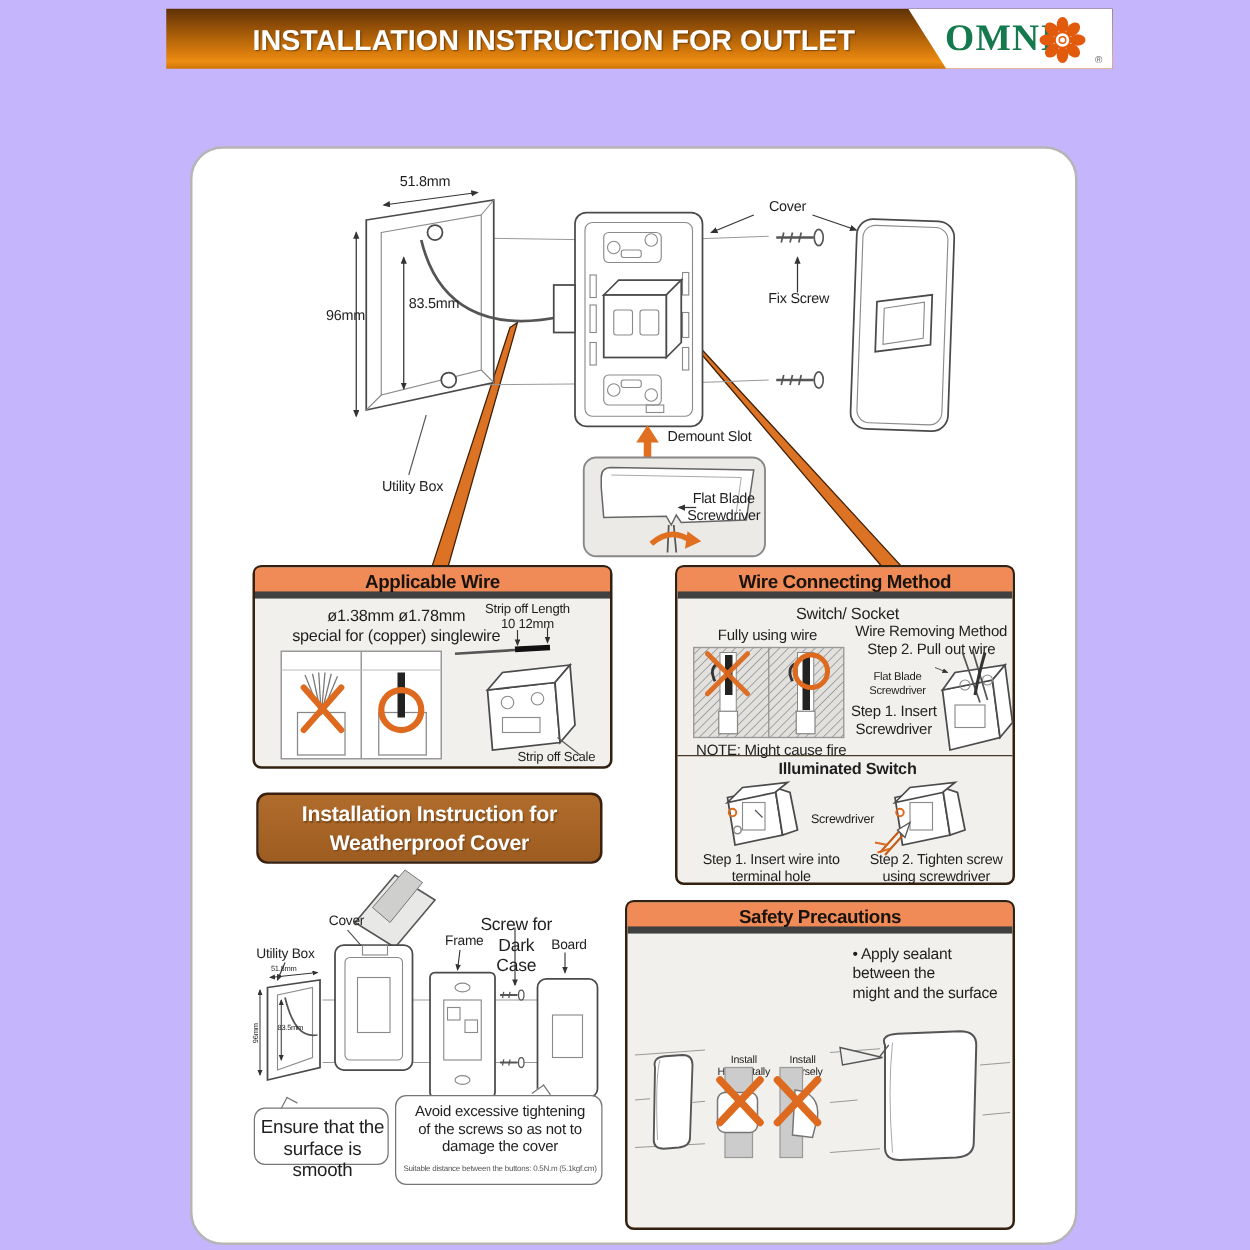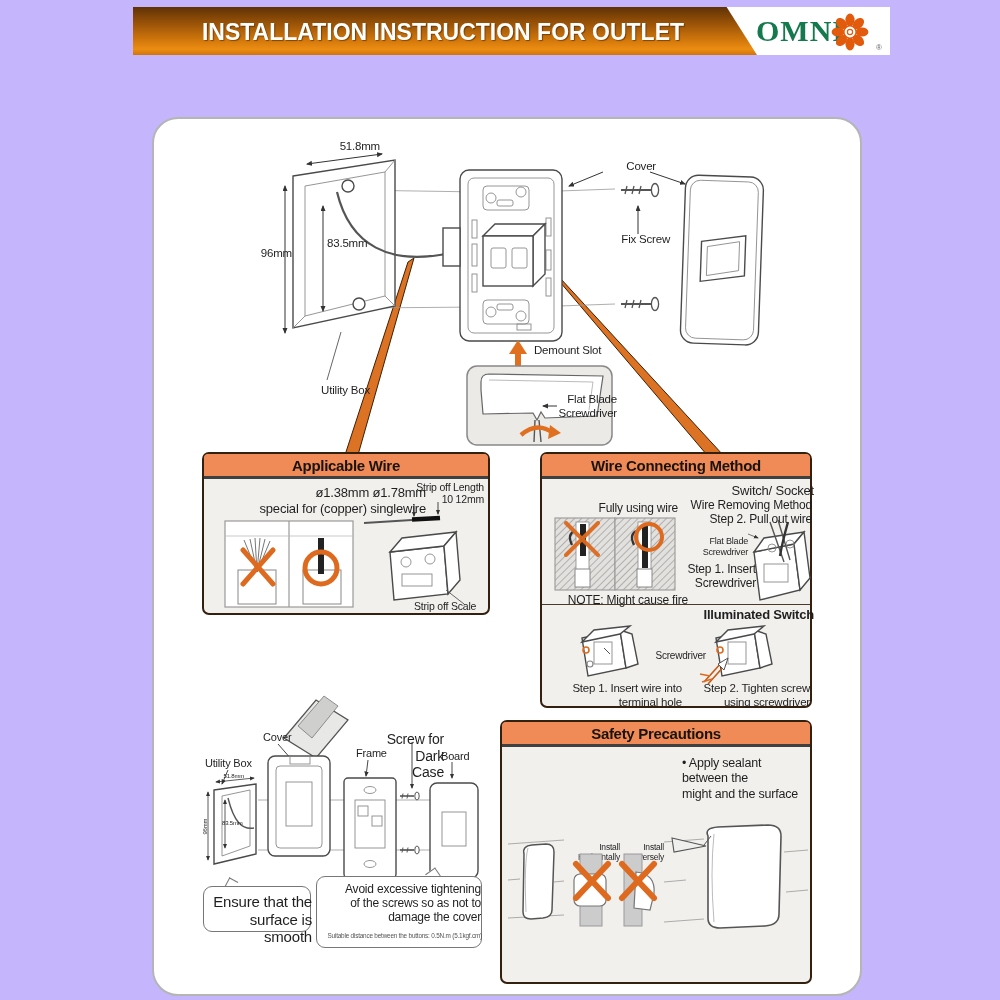--- a/index.html
+++ b/index.html
@@ -1,36 +1,36 @@
 <!DOCTYPE html>
 <html><head>
 <meta charset="utf-8">
 <style>
   *{margin:0;padding:0;box-sizing:border-box}
   html,body{background:#fff}
   #page{position:relative;width:1000px;height:1000px;background:#c4b5fd;overflow:hidden;
         font-family:"Liberation Sans",sans-serif;color:#1c1c1c;letter-spacing:-0.2px}
   .lbl{position:absolute;white-space:pre-line;line-height:1.18;color:#1f1f1f}
-  .c{text-align:right}.r{text-align:right}
+  .c{text-align:center}.r{text-align:right}
   
   #banner{position:absolute;left:133px;top:7px;width:757px;height:48px;
           background:linear-gradient(180deg,#5e3206 0%,#8f4d07 28%,#d67a0c 72%,#ec8d12 88%,#cf7408 100%);}
   #banner-title{position:absolute;left:30px;top:12px;width:560px;text-align:center;color:#fff;
                 font-weight:bold;font-size:23px;letter-spacing:0px;text-shadow:1px 1px 1px rgba(60,30,0,.55)}
   #logo-zone{position:absolute;right:0;top:0;width:190px;height:48px;background:#fff;
              clip-path:polygon(14% 0,100% 0,100% 100%,30% 100%)}
   #brand{position:absolute;left:56px;top:7px;font-family:"Liberation Serif",serif;font-weight:bold;
          font-size:30px;color:#15794e;letter-spacing:1px}
   #brand-reg{position:absolute;left:176px;top:36px;font-size:8px;color:#666}
   
   #frame-container{position:absolute;left:152px;top:117px;width:710px;height:879px;
                    border:2px solid #b5b5b5;border-radius:26px;background:#fff}
   
   .box{position:absolute;border:2px solid #33200f;border-radius:7px;background:#f2f0ed}
-  .box-header{height:25px;background:#f08a57;border-bottom:3px solid #404040;border-radius:4px 4px 0 0;
+  .box-header{height:25px;background:#f08a57;border-bottom:6px solid #404040;border-radius:4px 4px 0 0;
               font-weight:bold;font-size:15px;text-align:center;color:#19130d;line-height:24px;letter-spacing:-0.3px}
   #wp-banner{position:absolute;left:205px;top:634px;width:277px;height:57px;border:2px solid #3a200e;
              border-radius:9px;background:linear-gradient(180deg,#b06c2c,#9d5c20);color:#fff;
              font-weight:bold;font-size:17px;text-align:center;white-space:pre-line;line-height:1.35;padding-top:5px;
              text-shadow:1px 1px 1px rgba(60,30,0,.4)}
   .bubble{position:absolute;background:#fff;border:1.5px solid #777;border-radius:9px;text-align:center}
   .bubble-tail{position:absolute;width:10px;height:12px;background:#fff;border-left:1.5px solid #777;border-top:1.5px solid #777}
   svg{position:absolute;overflow:visible}
   .thin{stroke:#999;stroke-width:0.8}
   .art{stroke:#4a4a4a;stroke-width:1.4;fill:#fff}
@@ -287,20 +287,22 @@
           <line x1="8" y1="58" x2="18" y2="55"></line>
         </g>
     </svg>
     <div class="lbl c" style="left:100px;top:196px;width:64px;font-size:10px">Screwdriver</div>
     <div class="lbl c" style="left:10px;top:228px;width:130px;font-size:11.5px">Step 1. Insert wire into
 terminal hole</div>
     <div class="lbl c" style="left:146px;top:228px;width:122px;font-size:11.5px">Step 2. Tighten screw
 using screwdriver</div>
   </div>
 
+  <div id="wp-banner">Installation Instruction for
+Weatherproof Cover</div>
 
   <svg style="left:198px;top:698px" width="292" height="188" viewBox="0 0 292 188">
     <line x1="30" y1="72" x2="24" y2="86" stroke="#333" stroke-width="0.9" marker-end="url(#ah)"></line>
     <line x1="80" y1="46" x2="94" y2="62" stroke="#333" stroke-width="0.9" marker-end="url(#ah)"></line>
     <line x1="170" y1="62" x2="168" y2="78" stroke="#333" stroke-width="0.9" marker-end="url(#ah)"></line>
     <line x1="214" y1="44" x2="214" y2="90" stroke="#333" stroke-width="0.9" marker-end="url(#ah)"></line>
     <line x1="254" y1="64" x2="254" y2="80" stroke="#333" stroke-width="0.9" marker-end="url(#ah)"></line>
     <line class="thin" x1="60" y1="102" x2="146" y2="102"></line>
       <line class="thin" x1="60" y1="152" x2="146" y2="152"></line>
     <line class="thin" x1="198" y1="102" x2="232" y2="102"></line>

